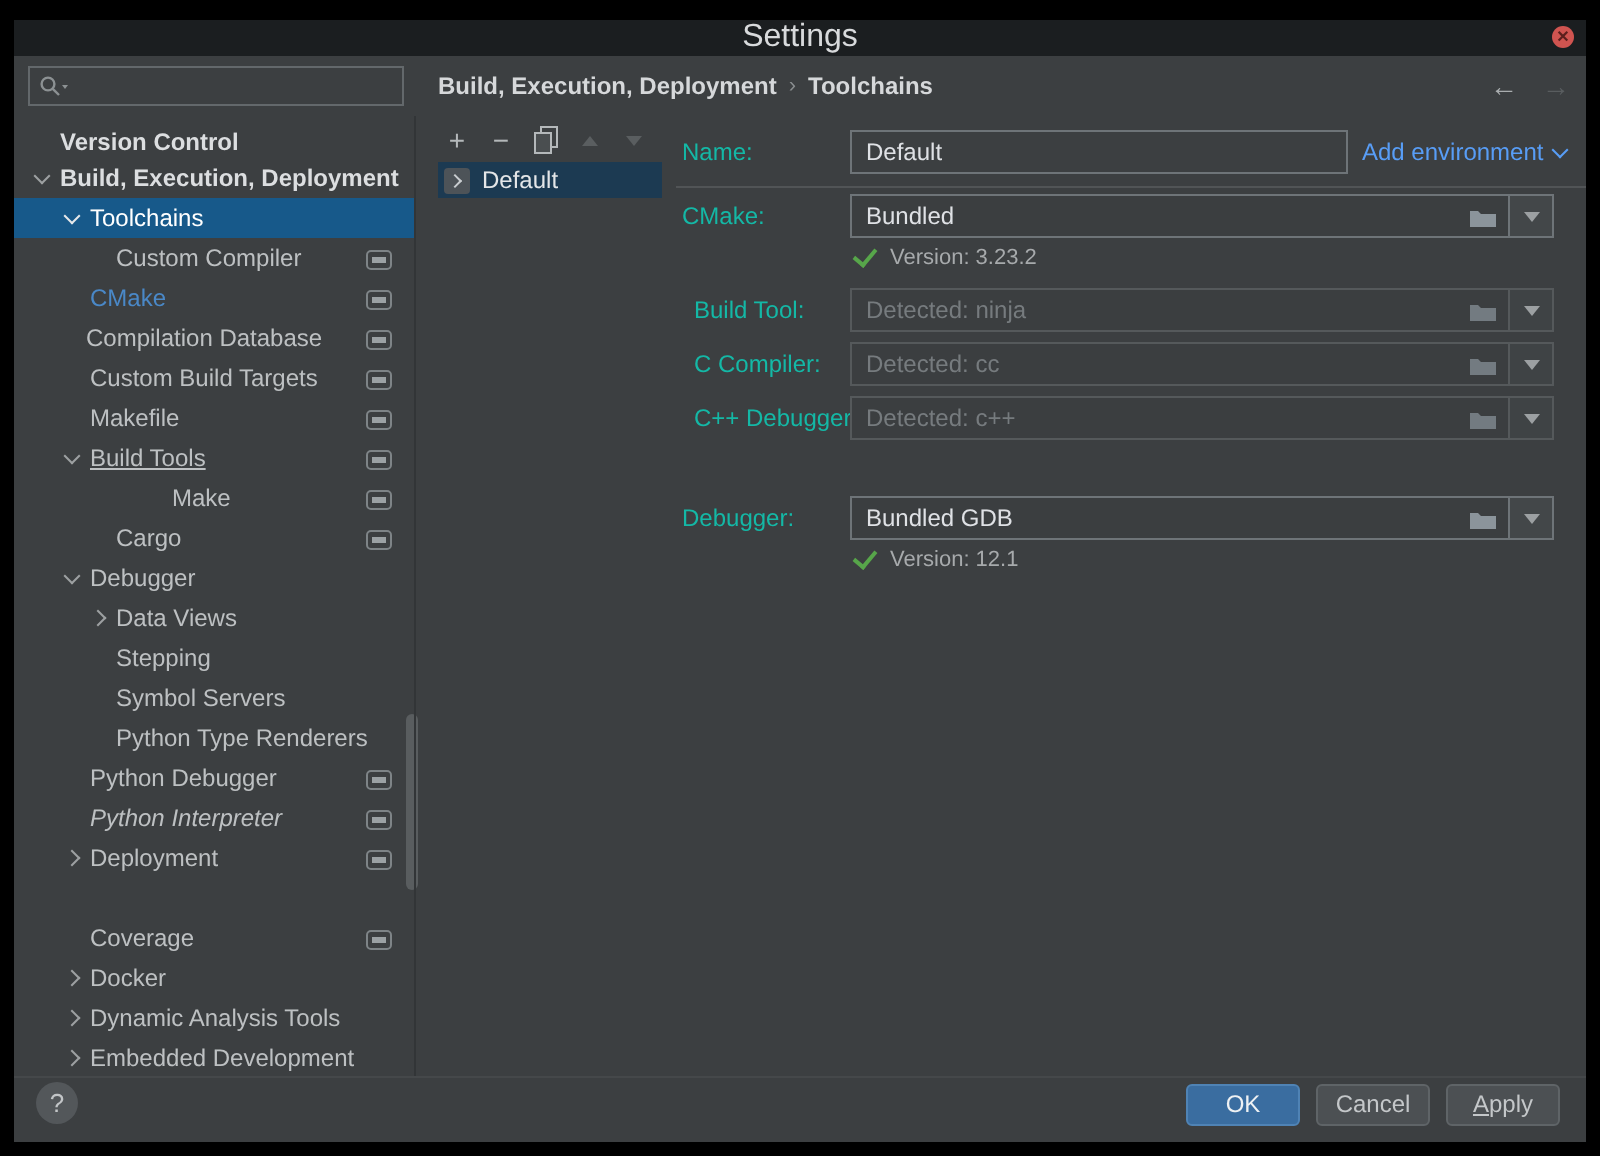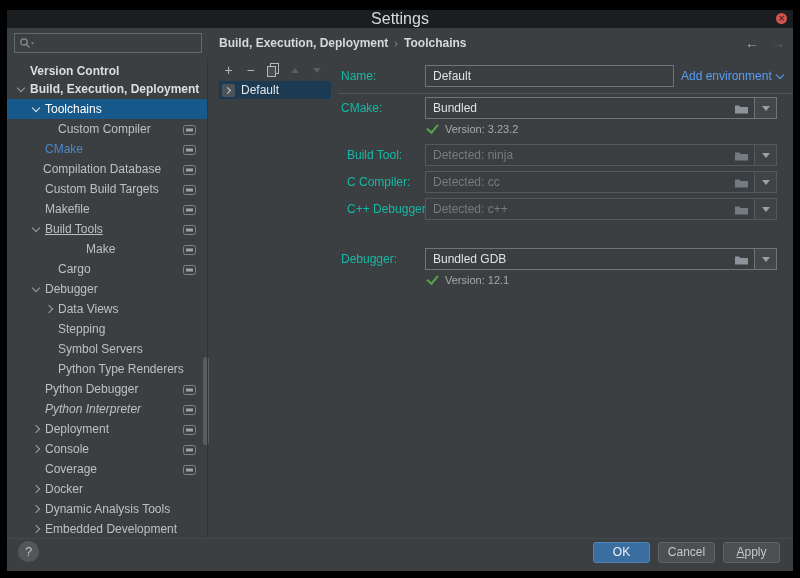--- a/index.html
+++ b/index.html
@@ -235,28 +235,20 @@
             </svg></span>
         </div>
         <div class="tree-row" style="top: 361px;">
           <span class="chev collapsed" style="left: 26px;"></span>
           <span class="tree-label" style="left: 38px;">Deployment</span>
           <span class="monitor"><svg width="13" height="10" viewBox="0 0 13 10">
               <rect x="0.5" y="0.5" width="12" height="9" rx="2" fill="none" stroke="#7e8487"></rect>
               <rect x="3" y="3.5" width="7" height="3" fill="#9ba1a4"></rect>
             </svg></span>
         </div>
-        <div class="tree-row" style="top: 381px;">
-          <span class="chev collapsed" style="left: 26px;"></span>
-          <span class="tree-label" style="left: 38px;">Console</span>
-          <span class="monitor"><svg width="13" height="10" viewBox="0 0 13 10">
-              <rect x="0.5" y="0.5" width="12" height="9" rx="2" fill="none" stroke="#7e8487"></rect>
-              <rect x="3" y="3.5" width="7" height="3" fill="#9ba1a4"></rect>
-            </svg></span>
-        </div>
         <div class="tree-row" style="top: 401px;">
           <span class="tree-label" style="left: 38px;">Coverage</span>
           <span class="monitor"><svg width="13" height="10" viewBox="0 0 13 10">
               <rect x="0.5" y="0.5" width="12" height="9" rx="2" fill="none" stroke="#7e8487"></rect>
               <rect x="3" y="3.5" width="7" height="3" fill="#9ba1a4"></rect>
             </svg></span>
         </div>
         <div class="tree-row" style="top: 421px;">
           <span class="chev collapsed" style="left: 26px;"></span>
           <span class="tree-label" style="left: 38px;">Docker</span>

